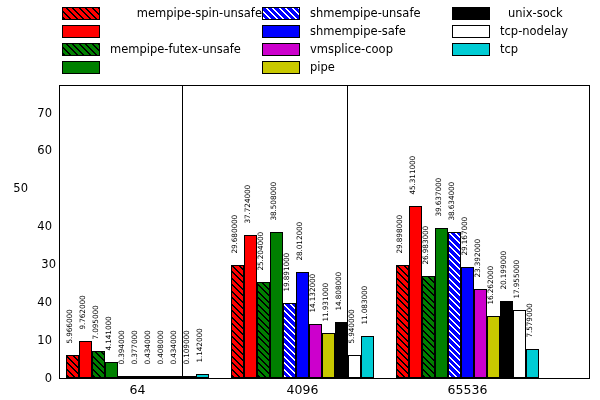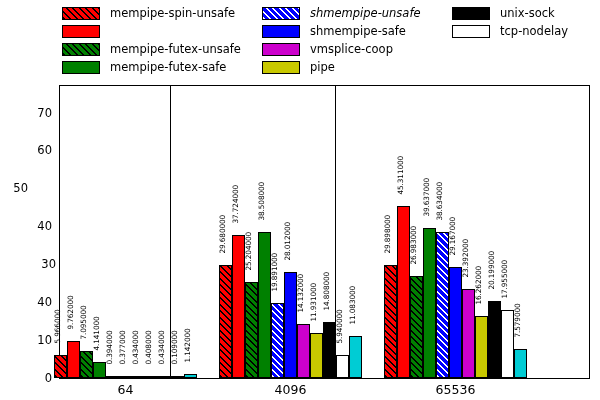--- a/index.html
+++ b/index.html
@@ -33,21 +33,21 @@
   }
 
   
   #plot-frame{
     position:absolute;left:59px;top:85px;width:531px;height:294px;
     border:1px solid #000;
     box-sizing:border-box;
     background:#fff;
   }
   #plot-area{
-    position:absolute;left:52px;top:86px;width:529px;height:292px;
+    position:absolute;left:64px;top:86px;width:529px;height:292px;
   }
 
   
   .ytick{
     position:absolute;right:605px;
     font-size:11.5px;color:#000;
     text-align:right;width:40px;
     transform:translateY(-50%);
   }
   .ytick-mark{
@@ -95,58 +95,61 @@
     font-size:12.5px;color:#000;
     text-align:center;
     transform:translateX(-50%);
     white-space:nowrap;
   }
 </style>
 </head>
 <body>
 
 <div id="legend">
-    <div class="legend-item" style="grid-area: 1 / 1;">
+    <div class="legend-item" style="grid-area: 1 / 1; justify-content: space-between;">
       <span class="swatch" style="background-color:#ff0000;background-image:repeating-linear-gradient(45deg,#000 0px,#000 1.6px,transparent 1.6px,transparent 4.6px);"></span>
       <span class="legend-label">mempipe-spin-unsafe</span>
     </div>
     <div class="legend-item" style="grid-area: 2 / 1;">
       <span class="swatch" style="background-color:#ff0000;"></span>
     </div>
     <div class="legend-item" style="grid-area: 3 / 1;">
       <span class="swatch" style="background-color:#008000;background-image:repeating-linear-gradient(45deg,#000 0px,#000 1.6px,transparent 1.6px,transparent 4.6px);"></span>
       <span class="legend-label">mempipe-futex-unsafe</span>
     </div>
     <div class="legend-item" style="grid-area: 4 / 1;">
       <span class="swatch" style="background-color:#008000;"></span>
-      <span class="legend-label">mempipe-futex-safe</span>
-    </div>
-    <div class="legend-item" style="grid-area: 1 / 2; font-style: italic;">
+    </div>
+    <div class="legend-item" style="grid-area: 1 / 2;">
       <span class="swatch" style="background-color:#0000ff;background-image:repeating-linear-gradient(45deg,#fff 0px,#fff 1.6px,transparent 1.6px,transparent 4.6px);"></span>
       <span class="legend-label">shmempipe-unsafe</span>
     </div>
     <div class="legend-item" style="grid-area: 2 / 2;">
       <span class="swatch" style="background-color:#0000ff;"></span>
       <span class="legend-label">shmempipe-safe</span>
     </div>
     <div class="legend-item" style="grid-area: 3 / 2;">
       <span class="swatch" style="background-color:#cc00cc;"></span>
       <span class="legend-label">vmsplice-coop</span>
     </div>
     <div class="legend-item" style="grid-area: 4 / 2;">
       <span class="swatch" style="background-color:#c8c800;"></span>
       <span class="legend-label">pipe</span>
     </div>
-    <div class="legend-item" style="grid-area: 1 / 3;">
+    <div class="legend-item" style="grid-area: 1 / 3; gap: 8px;">
       <span class="swatch" style="background-color:#000000;"></span>
       <span class="legend-label">unix-sock</span>
     </div>
     <div class="legend-item" style="grid-area: 2 / 3;">
       <span class="swatch" style="background-color:#ffffff;"></span>
       <span class="legend-label">tcp-nodelay</span>
+    </div>
+    <div class="legend-item" style="grid-area: 3 / 3;">
+      <span class="swatch" style="background-color:#00ccd4;"></span>
+      <span class="legend-label">tcp</span>
     </div>
   </div>
 
 <div id="ytick-labels">
     <div class="ytick" style="top: 378px; right: 548px;">0</div>
     <div class="ytick-mark" style="position: absolute; left: 60px; top: 378px;"></div>
     <div class="ytick" style="top: 340.078px; right: 548px;">10</div>
     <div class="ytick-mark" style="position: absolute; left: 60px; top: 340.078px;"></div>
     <div class="ytick" style="top: 302.156px; right: 548px;">40</div>
     <div class="ytick-mark" style="position: absolute; left: 60px; top: 302.156px;"></div>

